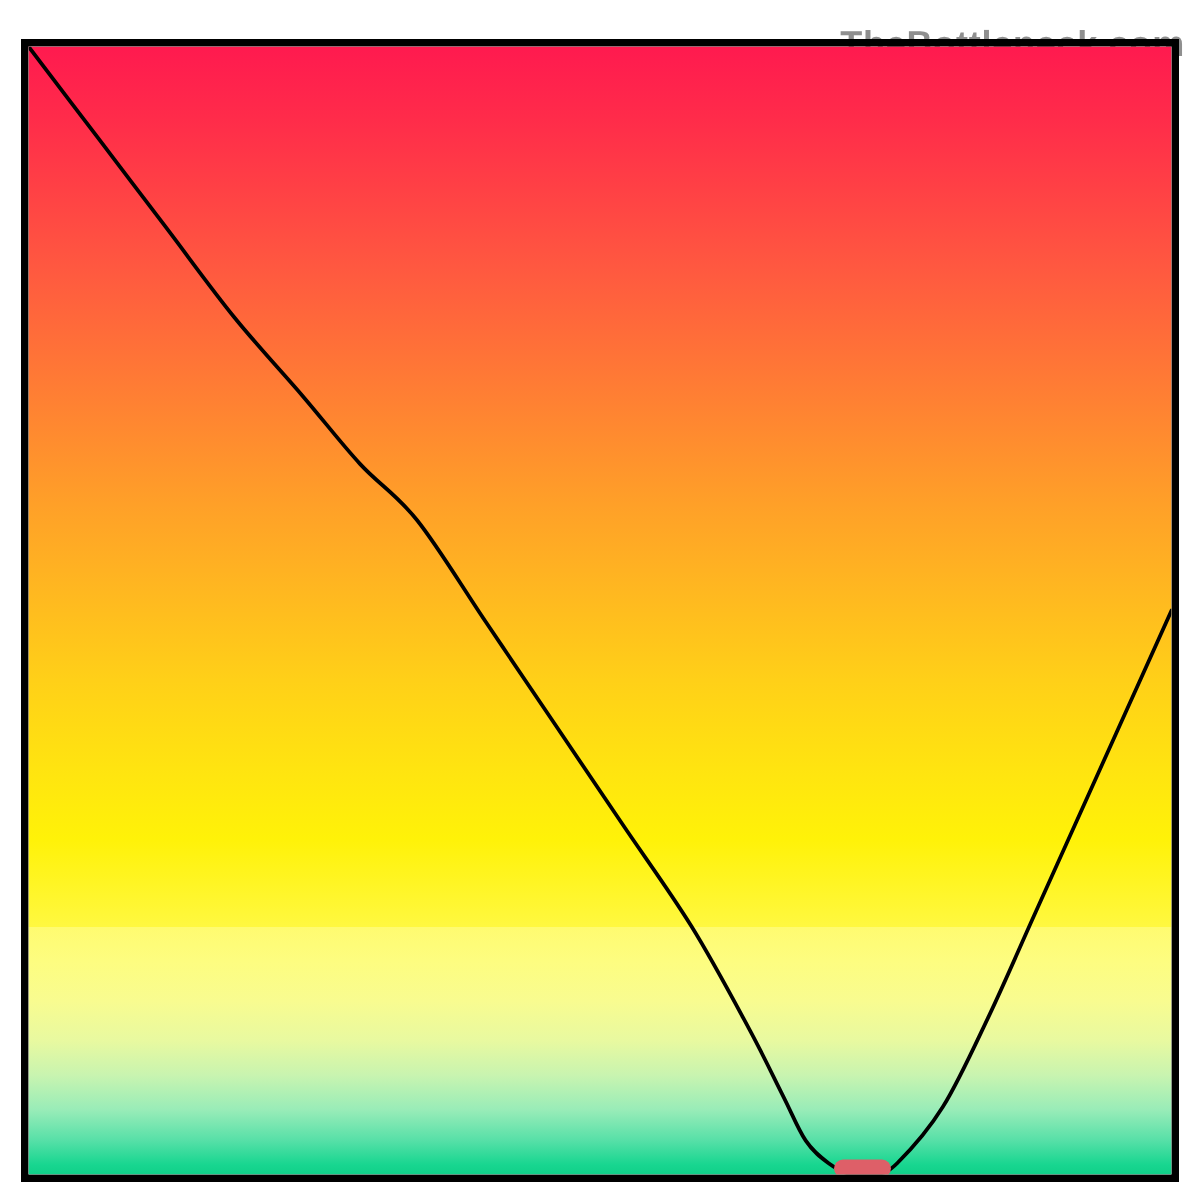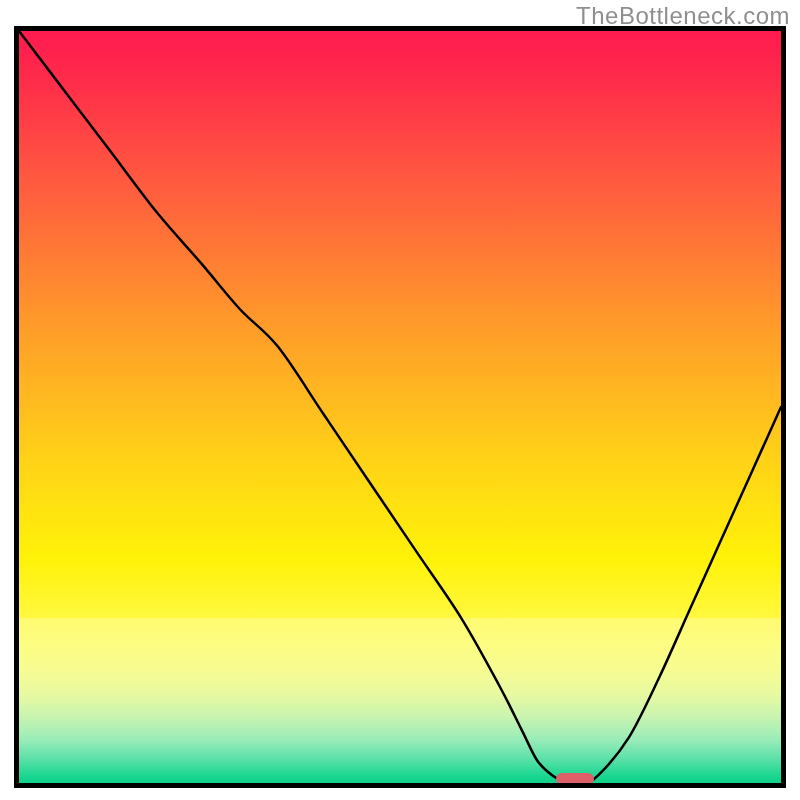--- a/index.html
+++ b/index.html
@@ -10,25 +10,25 @@
     background: #ffffff;
     overflow: hidden;
   }
   .container {
     position: relative;
     width: 800px;
     height: 800px;
   }
   .watermark {
     position: absolute;
-    top: 2px;
+    top: 16px;
     right: 10px;
     font-family: Arial, Helvetica, sans-serif;
     font-size: 24px;
-    font-weight: normal;
+    font-weight: bold;
     color: #8f8f8f;
     letter-spacing: 0.5px;
   }
   .plot {
     position: absolute;
     left: 14px;
     top: 26px;
     width: 772px;
     height: 762px;
     border: 5px solid #000;

